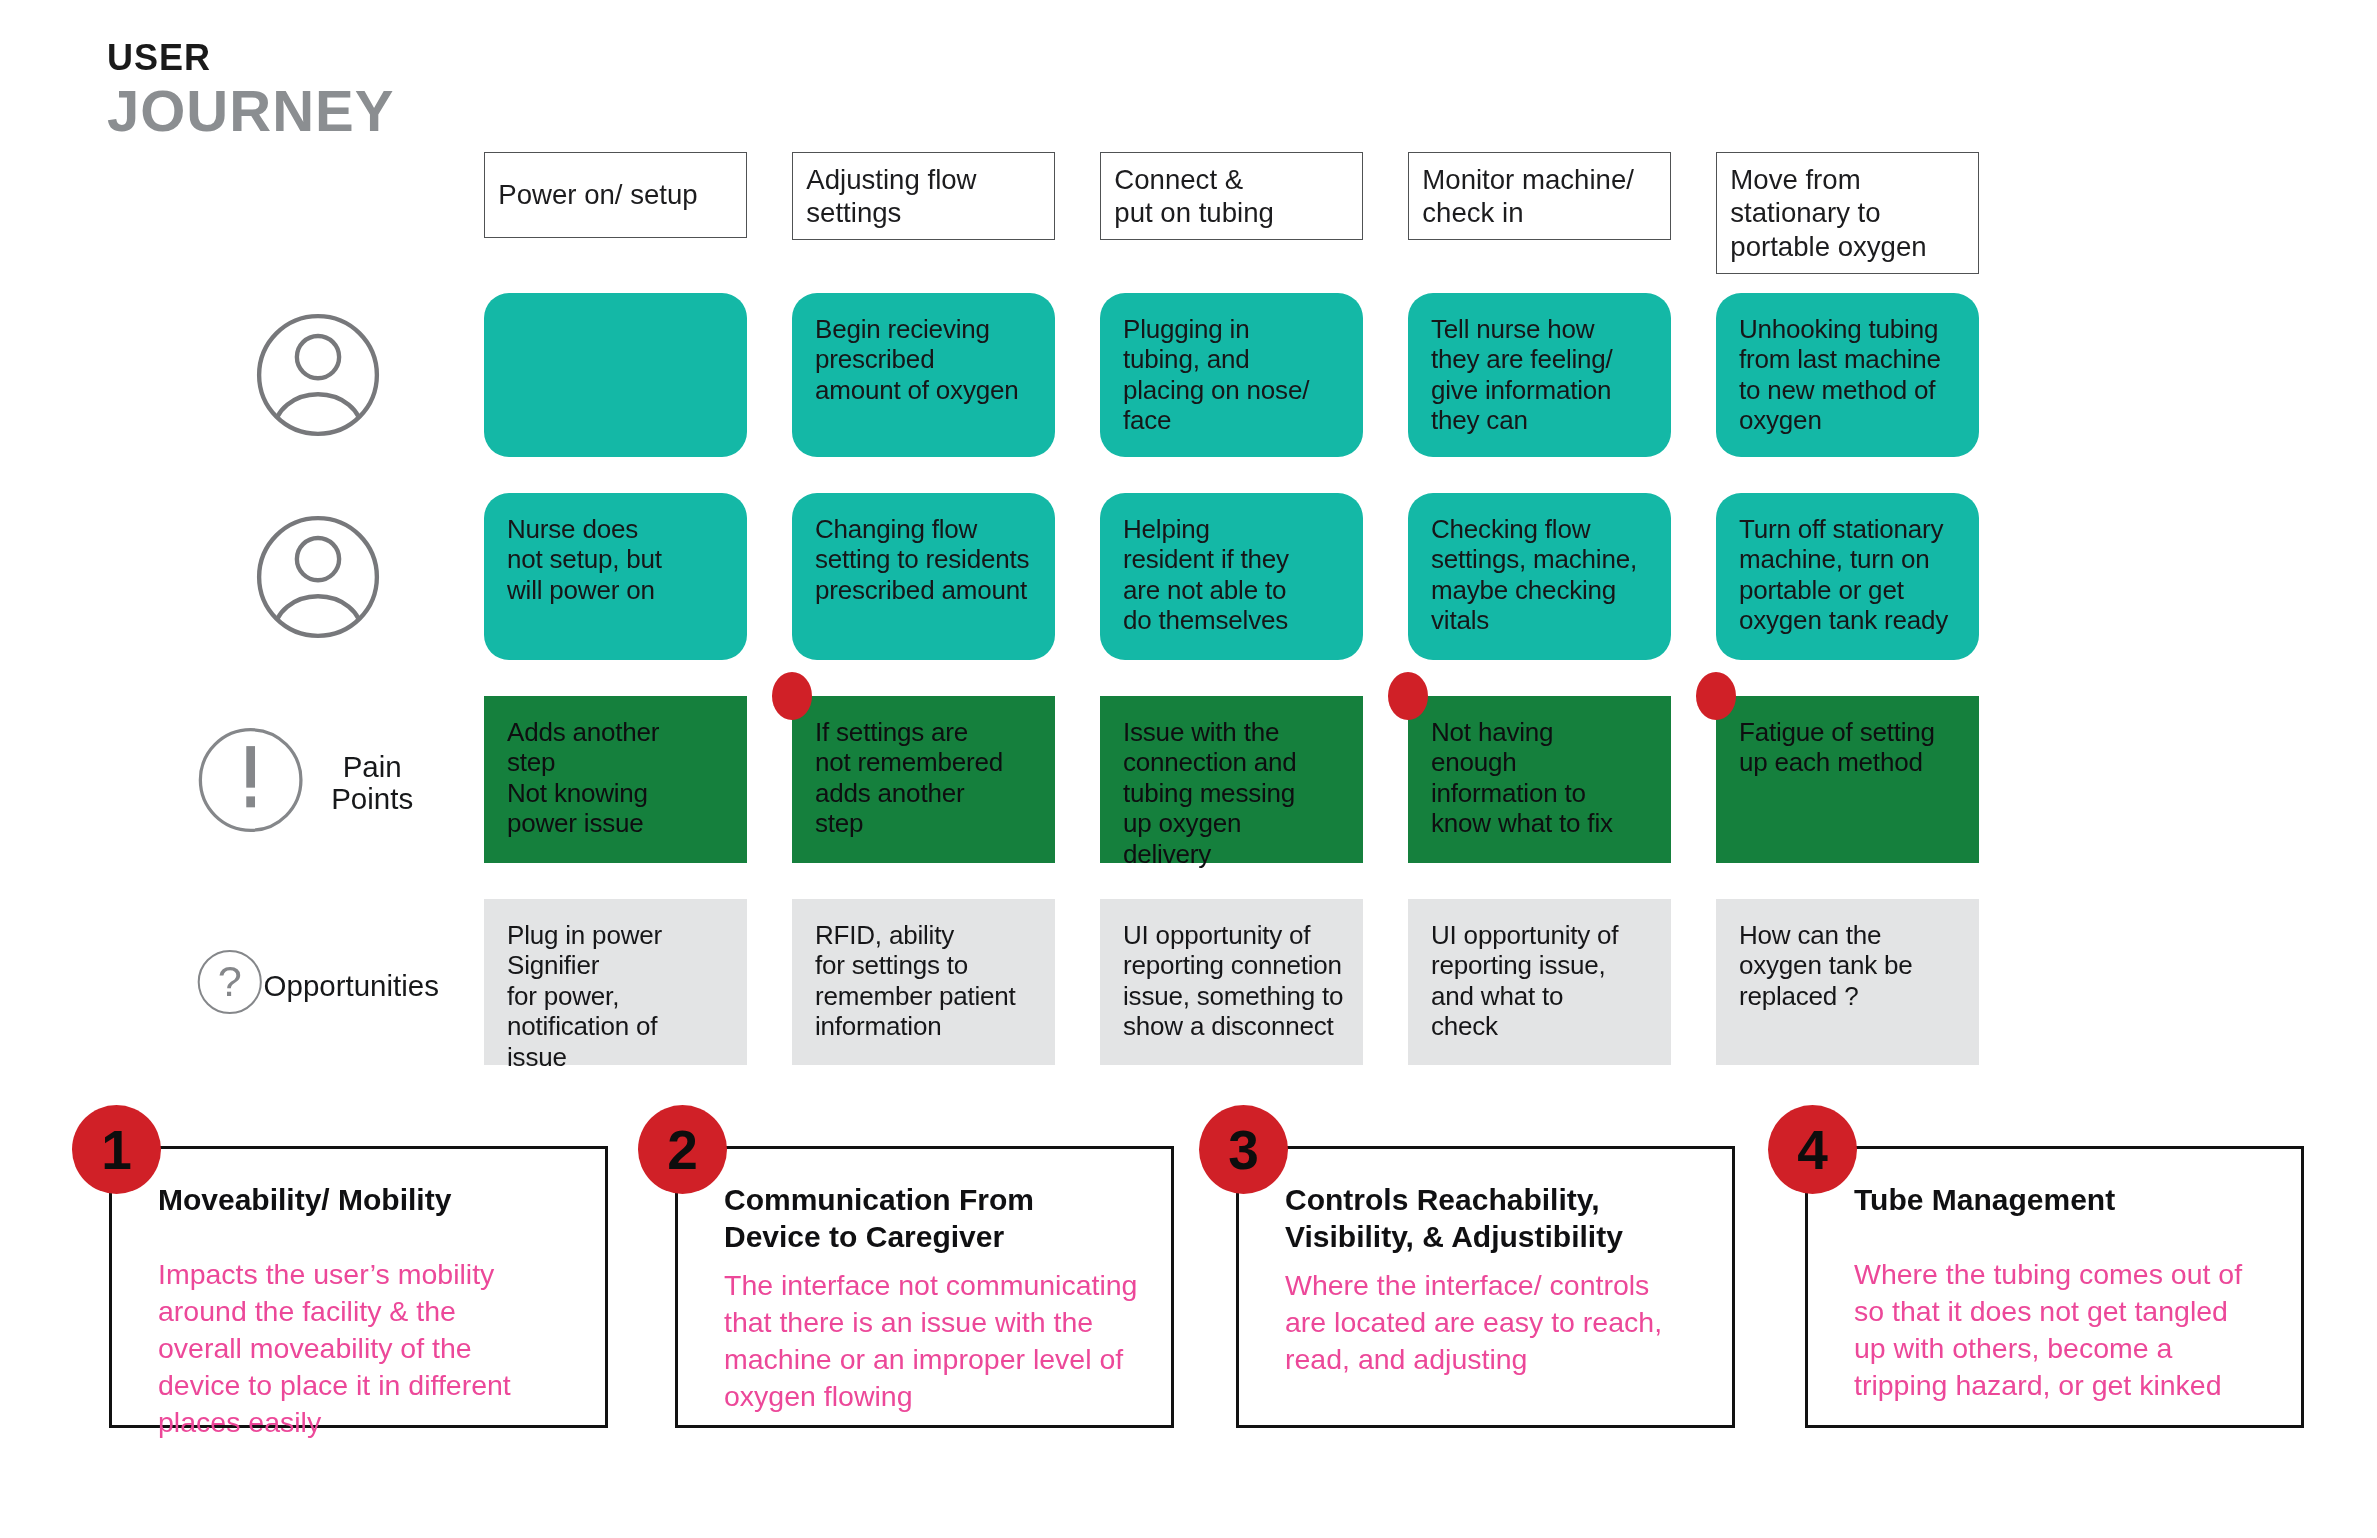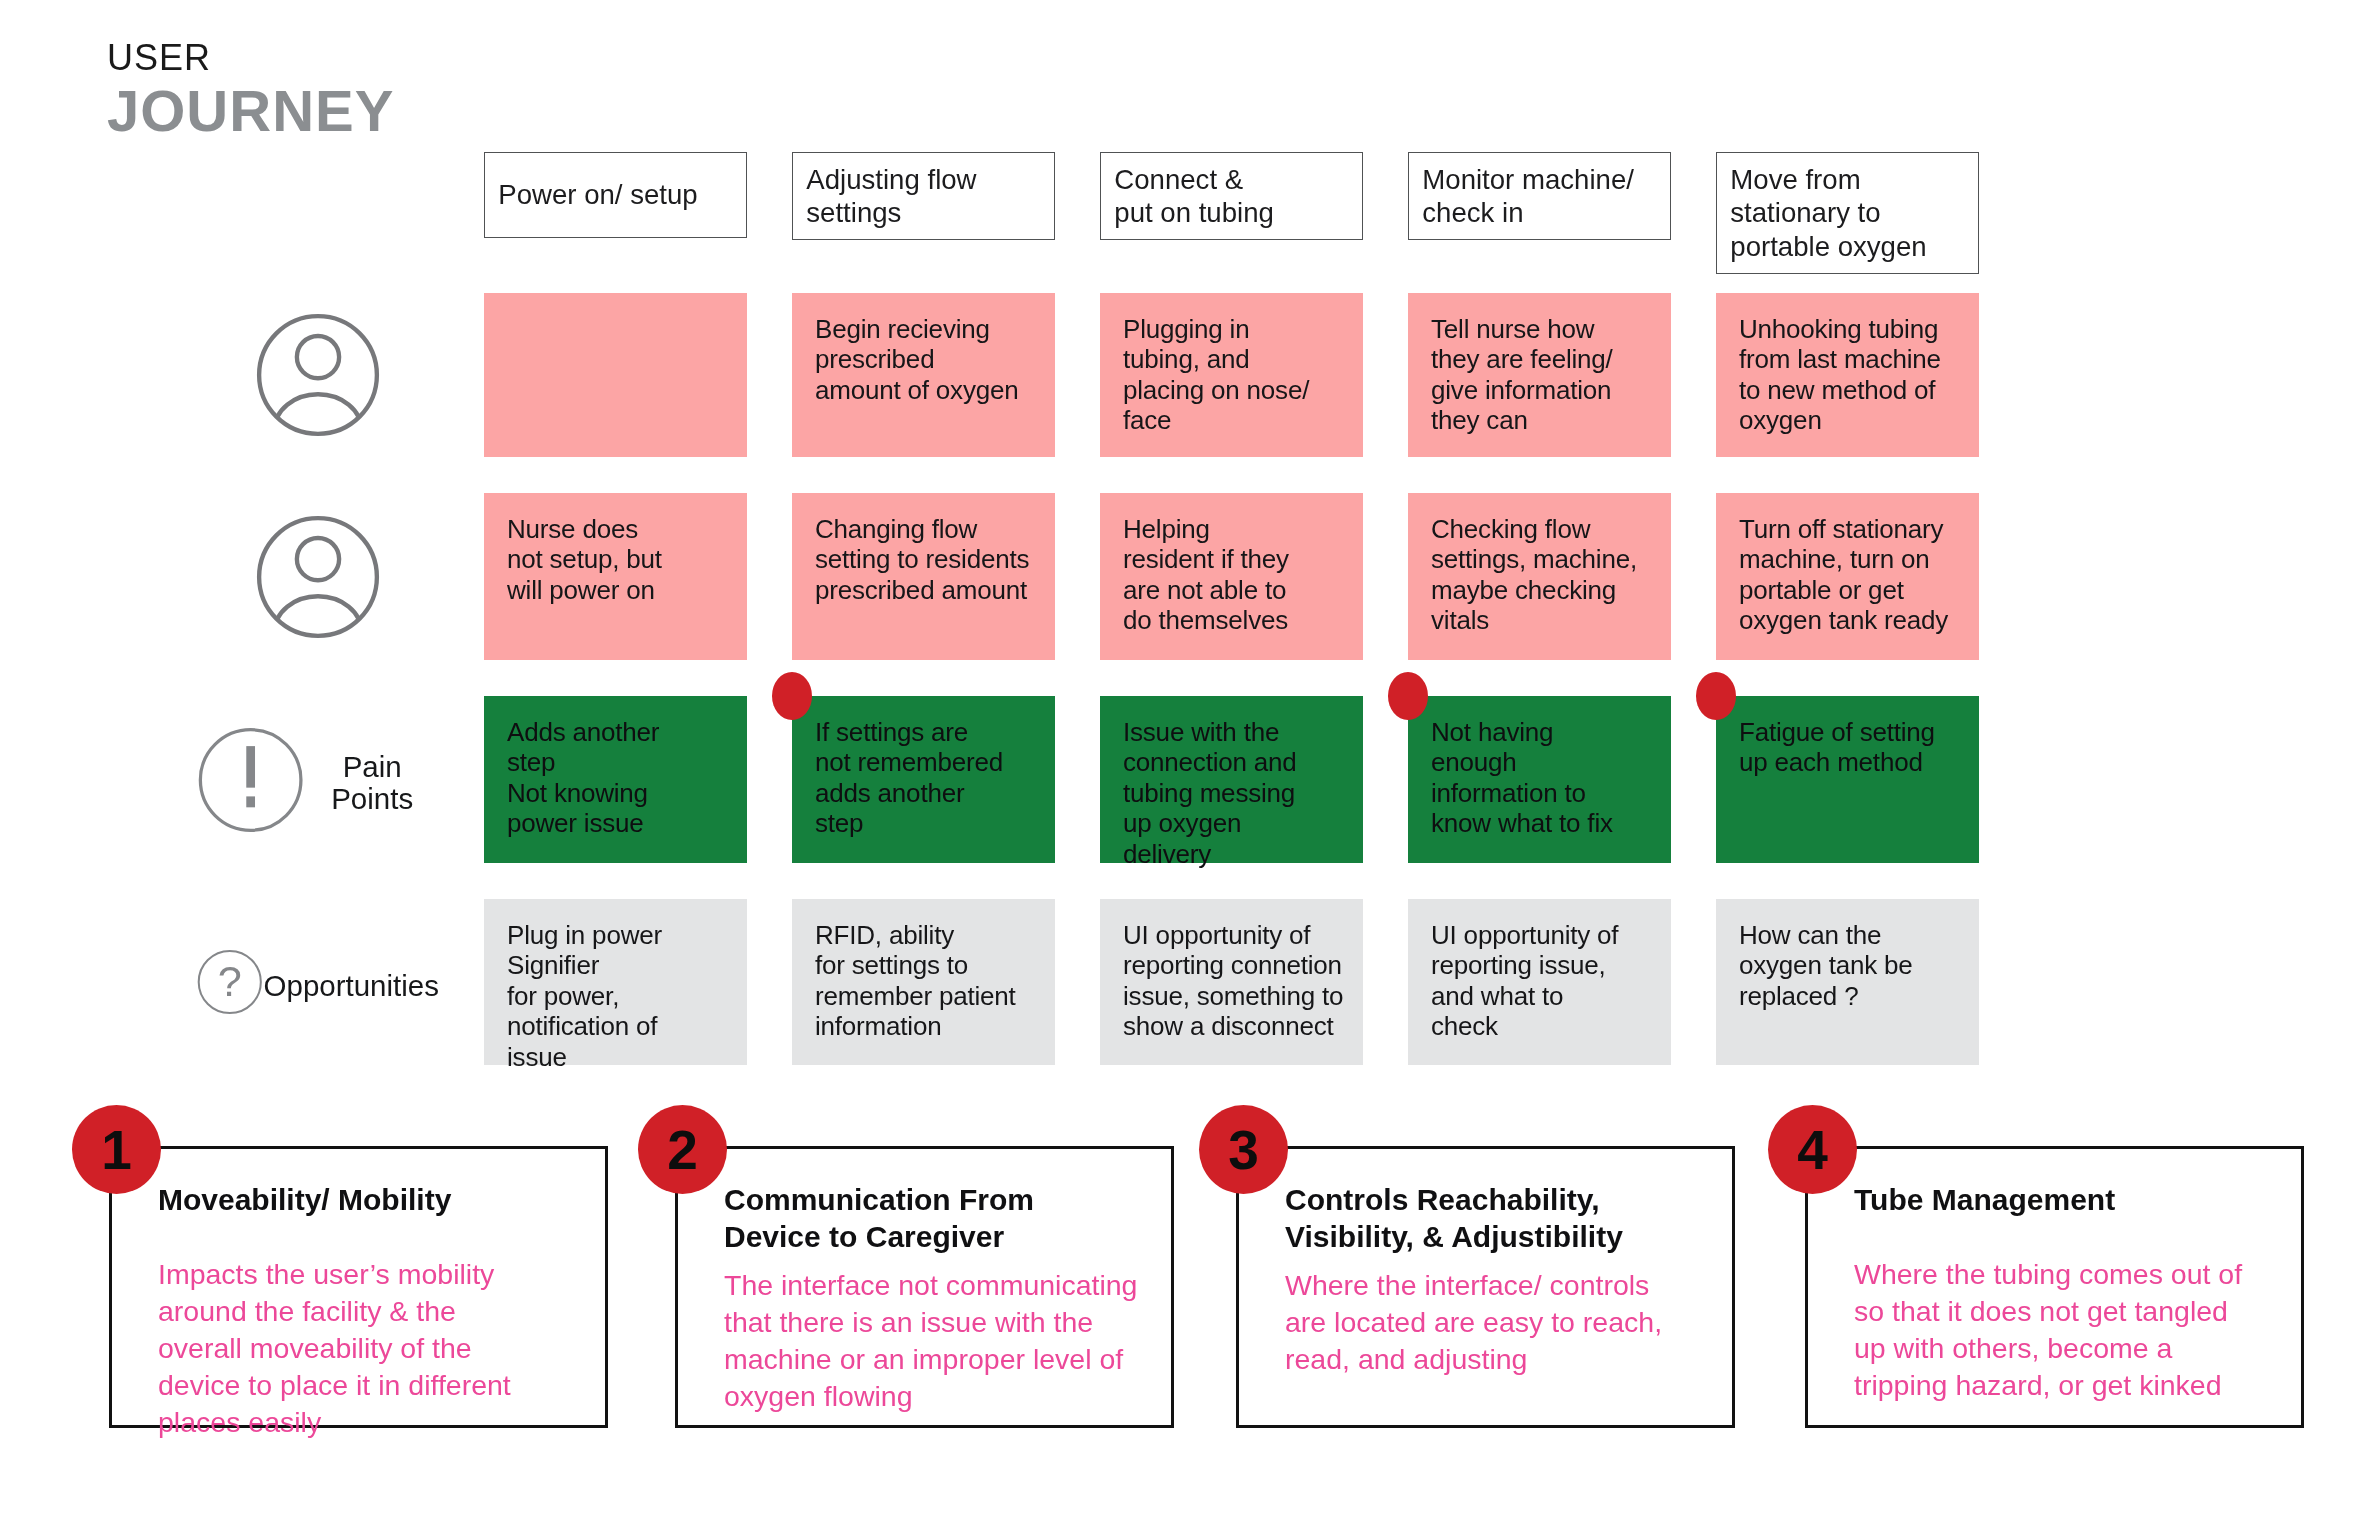--- a/index.html
+++ b/index.html
@@ -3,42 +3,42 @@
 <meta charset="utf-8">
 <style>
   html,body{margin:0;padding:0;}
   body{
     width:2378px;height:1539px;position:relative;background:#ffffff;
     font-family:"Liberation Sans", sans-serif;color:#1c1c1e;
     -webkit-font-smoothing:antialiased;
   }
   
   .page-title{position:absolute;left:107px;top:38px;}
-  .page-title .t1{font-size:36px;font-weight:400;color:#1a1a1a;letter-spacing:1px;line-height:1.1;}
+  .page-title .t1{font-size:36px;font-weight:700;color:#1a1a1a;letter-spacing:1px;line-height:1.1;}
   .page-title .t2{font-size:58px;font-weight:bold;color:#8b8e91;letter-spacing:1px;line-height:1.1;margin-top:1.9px;}
 
   
   .matrix{
     position:absolute;left:196px;top:152px;
     display:grid;
     grid-template-columns:243px repeat(5,263px);
     grid-template-rows:105px 164px 167px 167px 166px;
     column-gap:45px;row-gap:36px;
   }
   .stage-box{
     align-self:start;background:#ffffff;border:1.9px solid #505254;
     box-sizing:border-box;min-height:86px;display:flex;align-items:center;
     padding:9.5px 13.3px;font-size:27.6px;line-height:1.22;white-space:pre-line;color:#1c1c1e;
   }
   .cell{
     box-sizing:border-box;height:100%;position:relative;
     padding:21px 7.6px 5.7px 23px;font-size:26px;line-height:1.17;
     white-space:pre-line;color:#161618;letter-spacing:-0.2px;
   }
-  .cell.medium{background:#fca5a5;}
+  .cell.medium{background:#14b8a6;border-radius:25px;}
   .cell.dark{background:#15803d;color:#0e0e10;}
   .cell.light{background:#e3e4e5;}
   .pain-dot{
     position:absolute;left:-20px;top:-24px;width:40px;height:48px;
     border-radius:50%;background:#d02027;
   }
   .icon-cell{
     display:flex;flex-direction:row;align-items:center;justify-content:center;
     text-align:center;
   }

